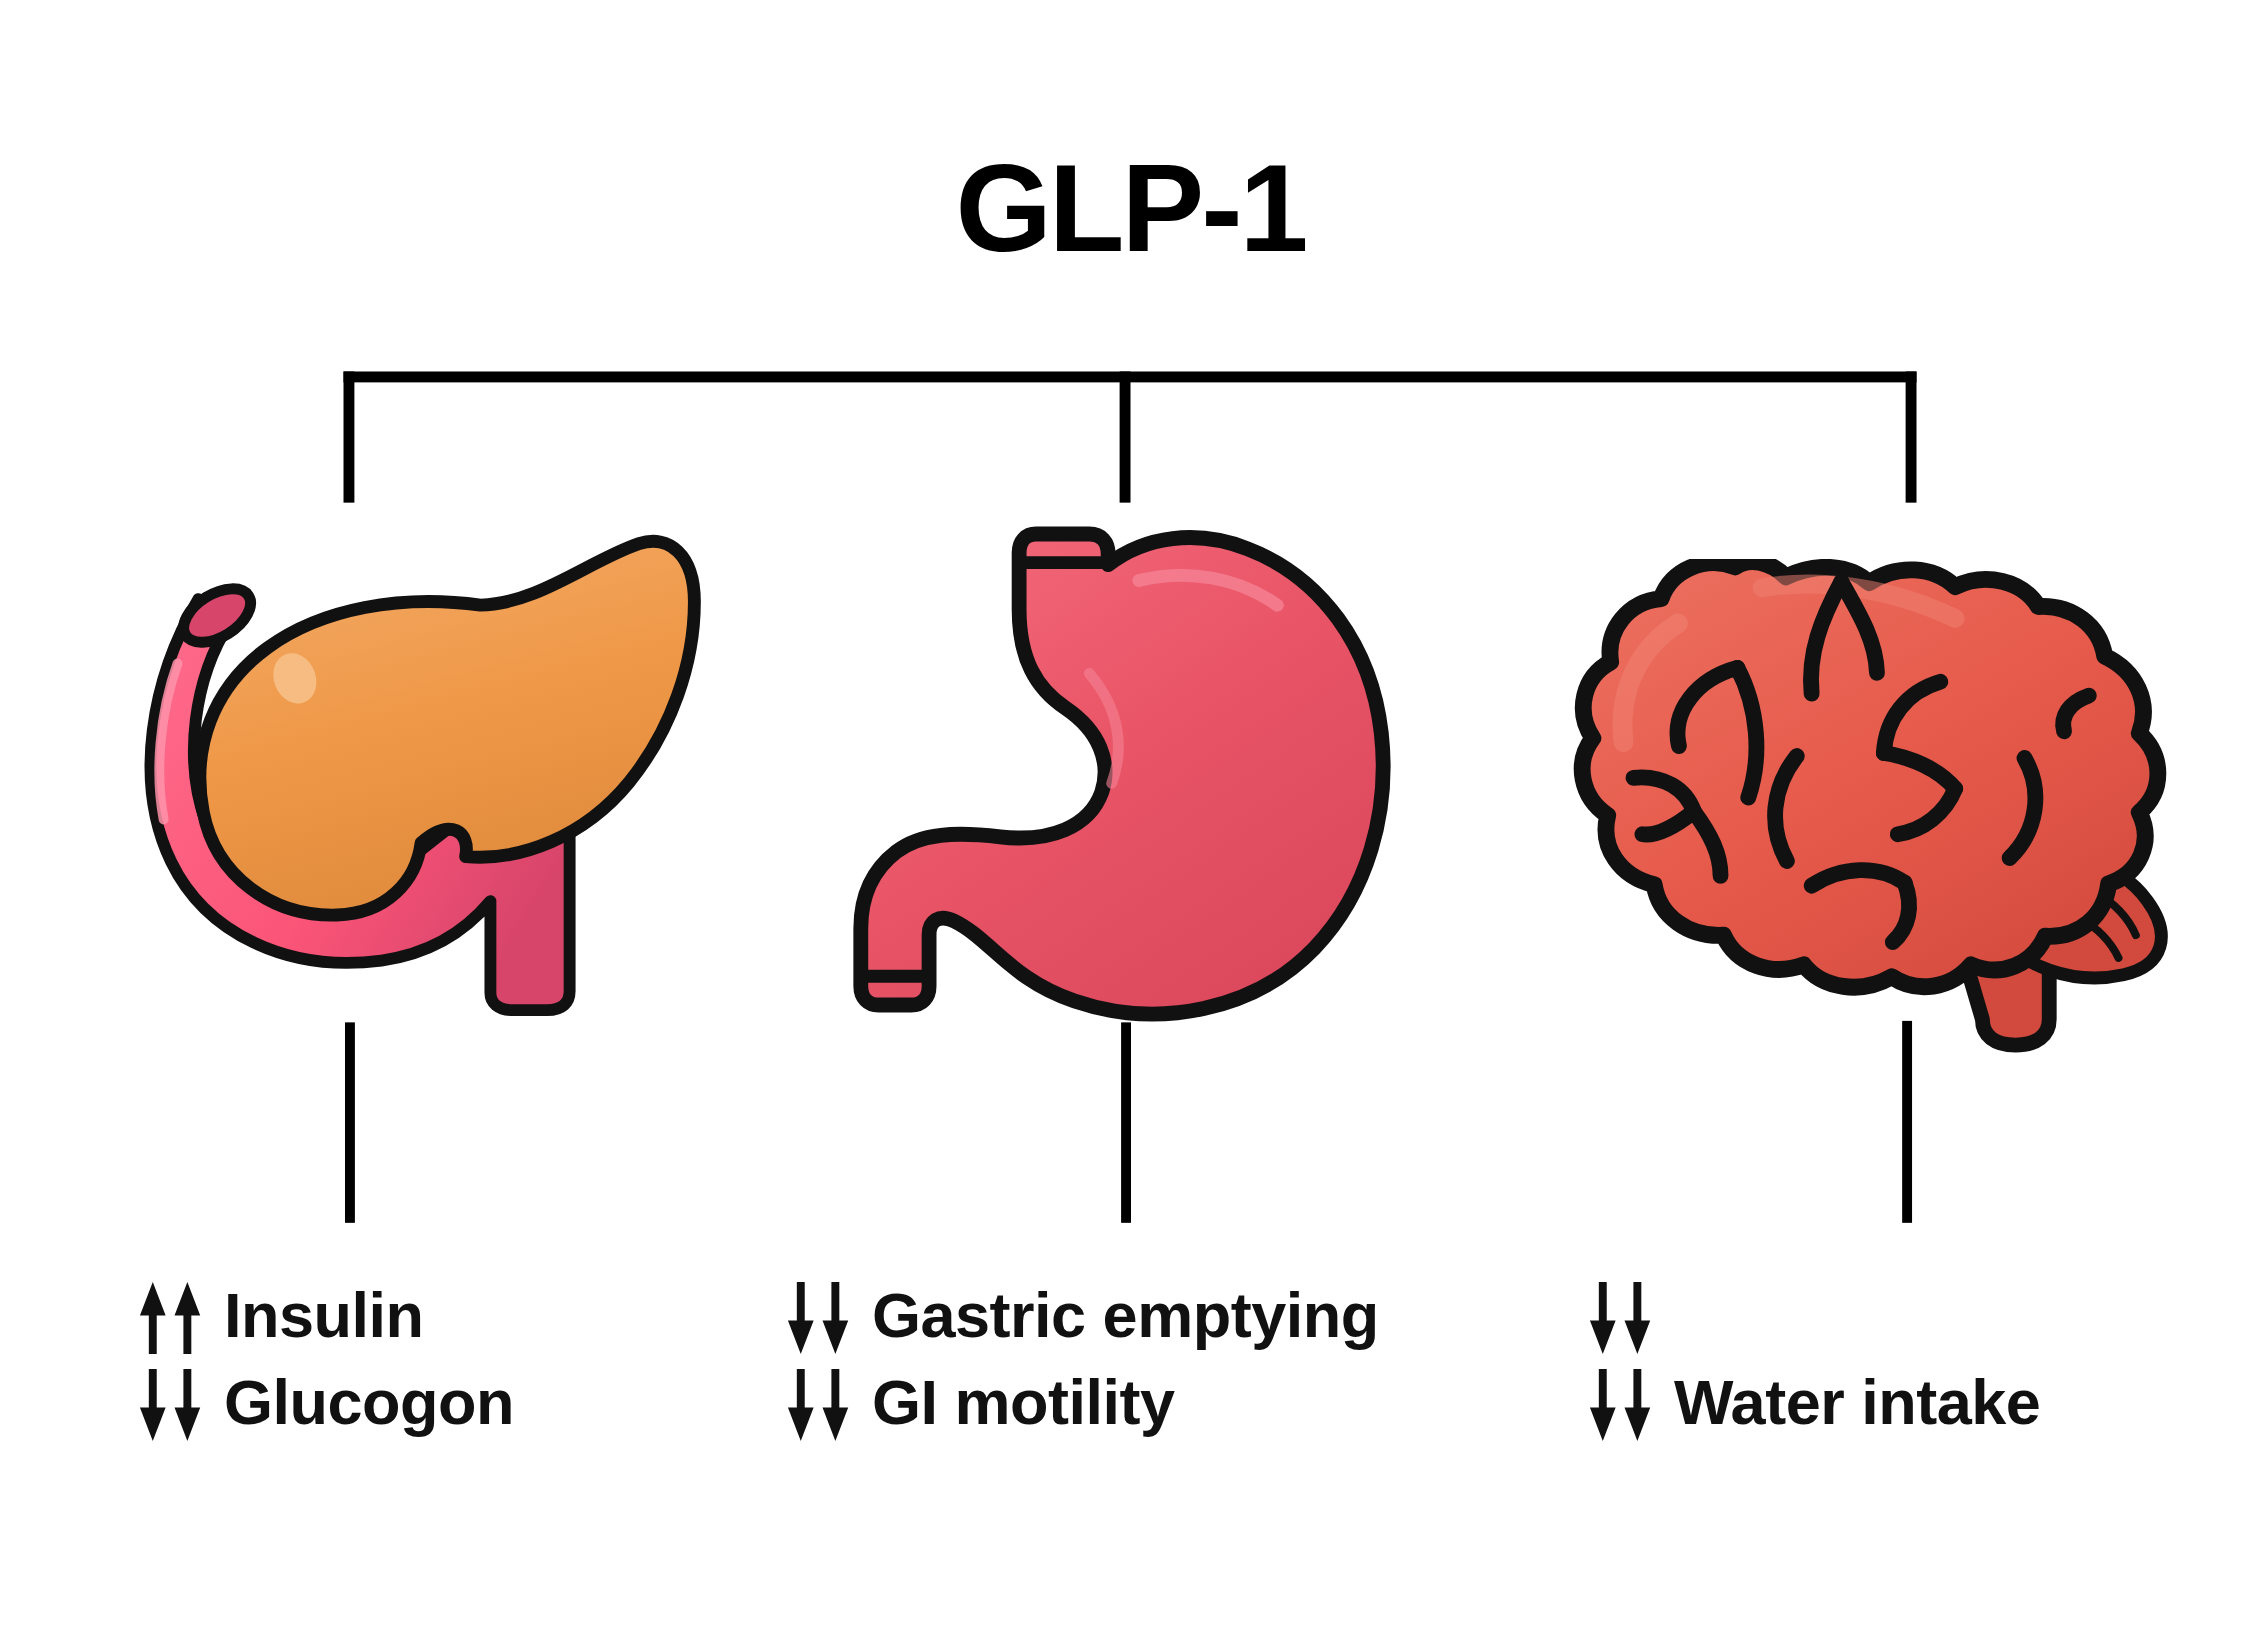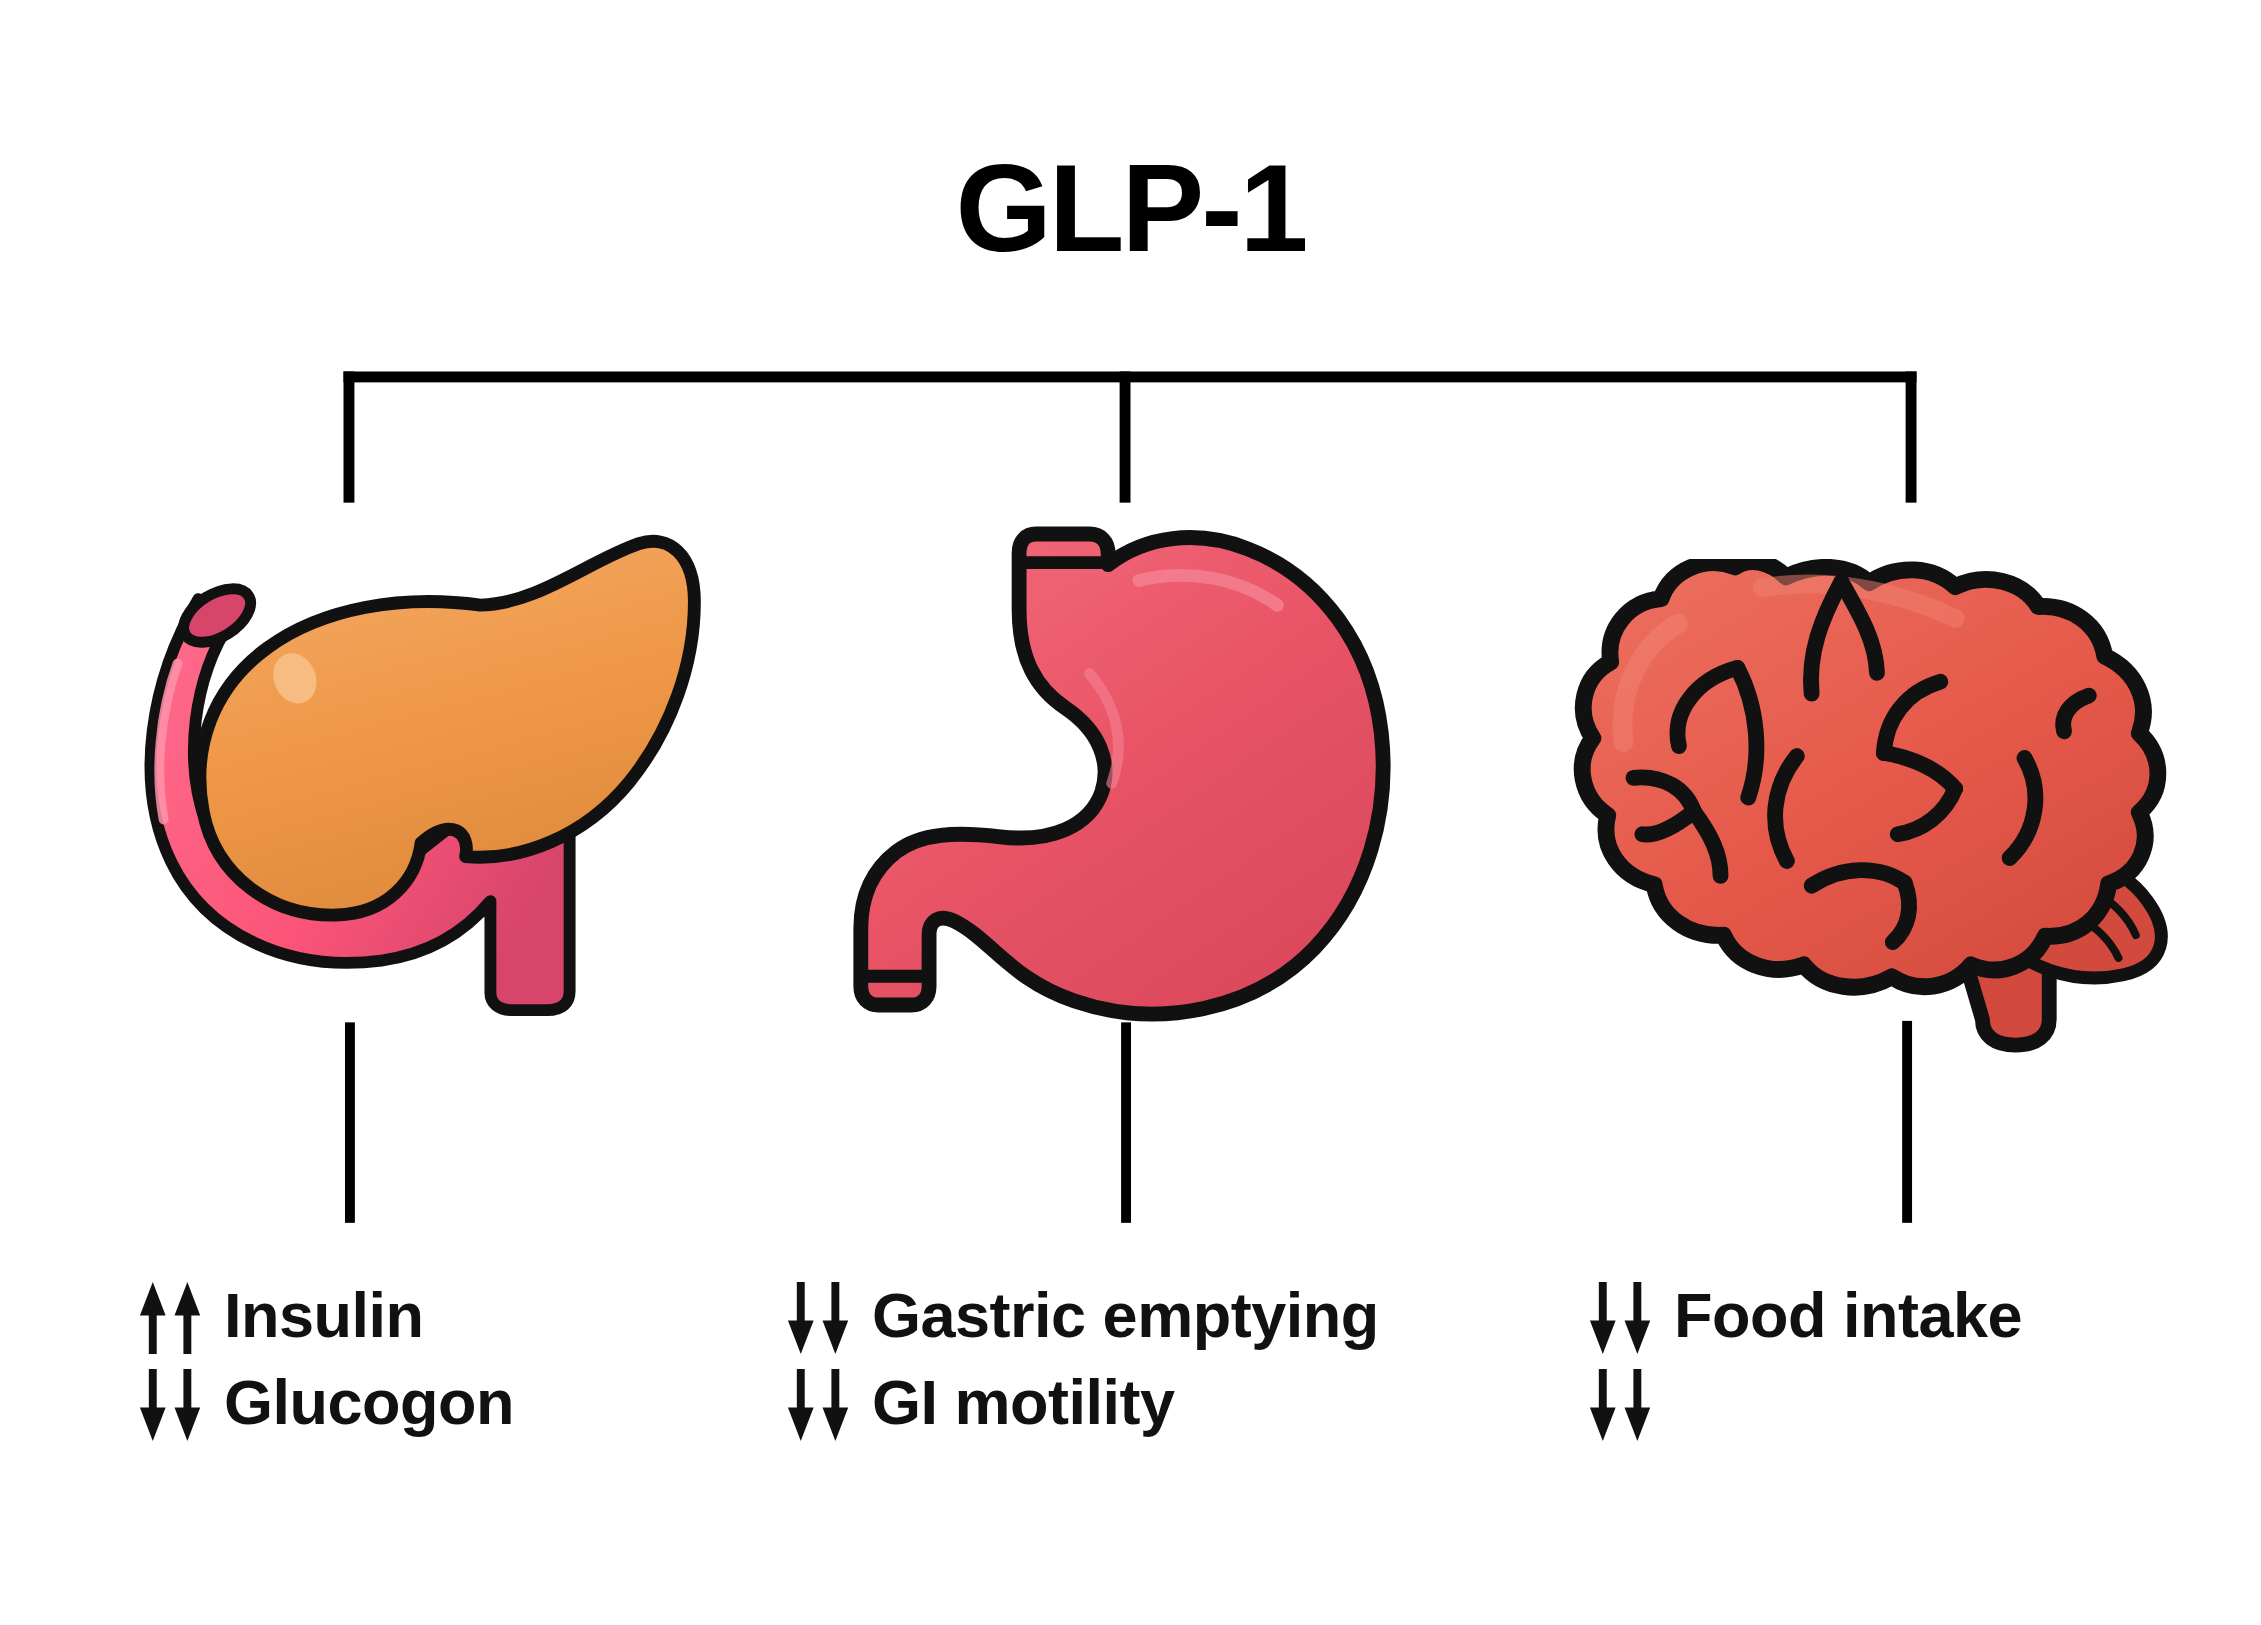--- a/index.html
+++ b/index.html
@@ -329,28 +329,28 @@
   <div class="label-col" id="label-col-2">
     <div class="label-row">
       <span class="arrow-pair">
         <svg viewBox="0 0 170 170" width="84" height="84" aria-hidden="true">
           <g fill="#111111">
             <path d="M38 162 L 12 94 L 30 94 L 30 16 L 46 16 L 46 94 L 64 94 Z"></path>
             <path d="M108 162 L 82 94 L 100 94 L 100 16 L 116 16 L 116 94 L 134 94 Z"></path>
           </g>
         </svg>
       </span>
-      <span class="label-text">Food intake</span>
-    </div>
-    <div class="label-row">
-      <span class="arrow-pair">
-        <svg viewBox="0 0 170 170" width="84" height="84" aria-hidden="true">
-          <g fill="#111111">
-            <path d="M38 162 L 12 94 L 30 94 L 30 16 L 46 16 L 46 94 L 64 94 Z"></path>
-            <path d="M108 162 L 82 94 L 100 94 L 100 16 L 116 16 L 116 94 L 134 94 Z"></path>
-          </g>
-        </svg>
-      </span>
+    </div>
+    <div class="label-row">
+      <span class="arrow-pair">
+        <svg viewBox="0 0 170 170" width="84" height="84" aria-hidden="true">
+          <g fill="#111111">
+            <path d="M38 162 L 12 94 L 30 94 L 30 16 L 46 16 L 46 94 L 64 94 Z"></path>
+            <path d="M108 162 L 82 94 L 100 94 L 100 16 L 116 16 L 116 94 L 134 94 Z"></path>
+          </g>
+        </svg>
+      </span>
+      <span class="label-text">Water intake</span>
     </div>
   </div>
 
 </div>
 
 
 </body></html>

